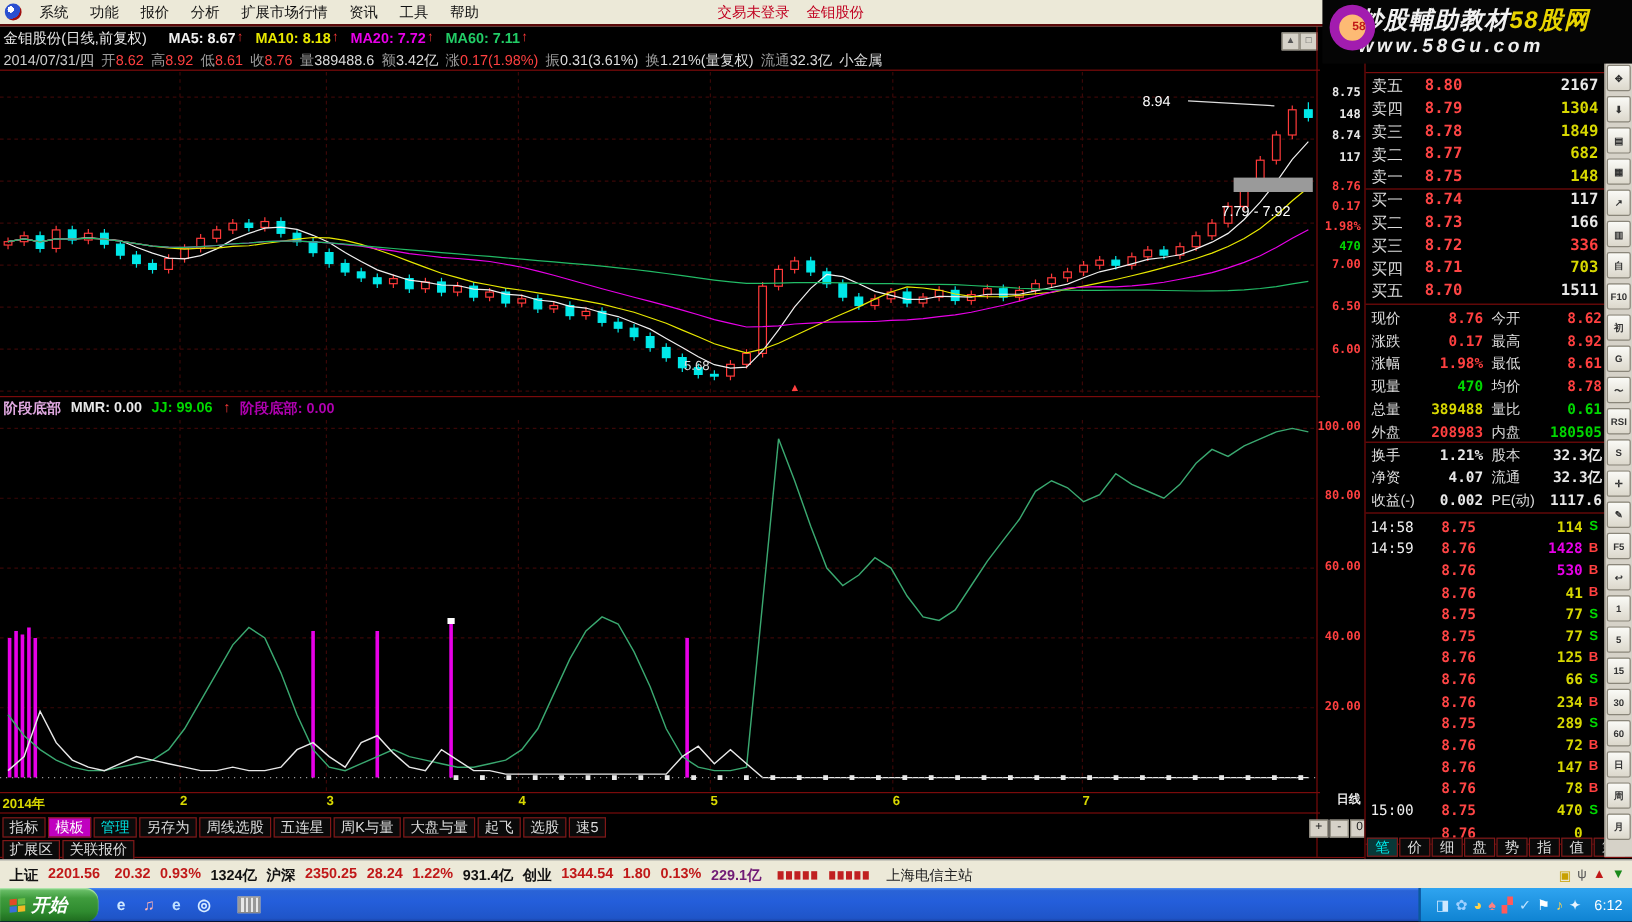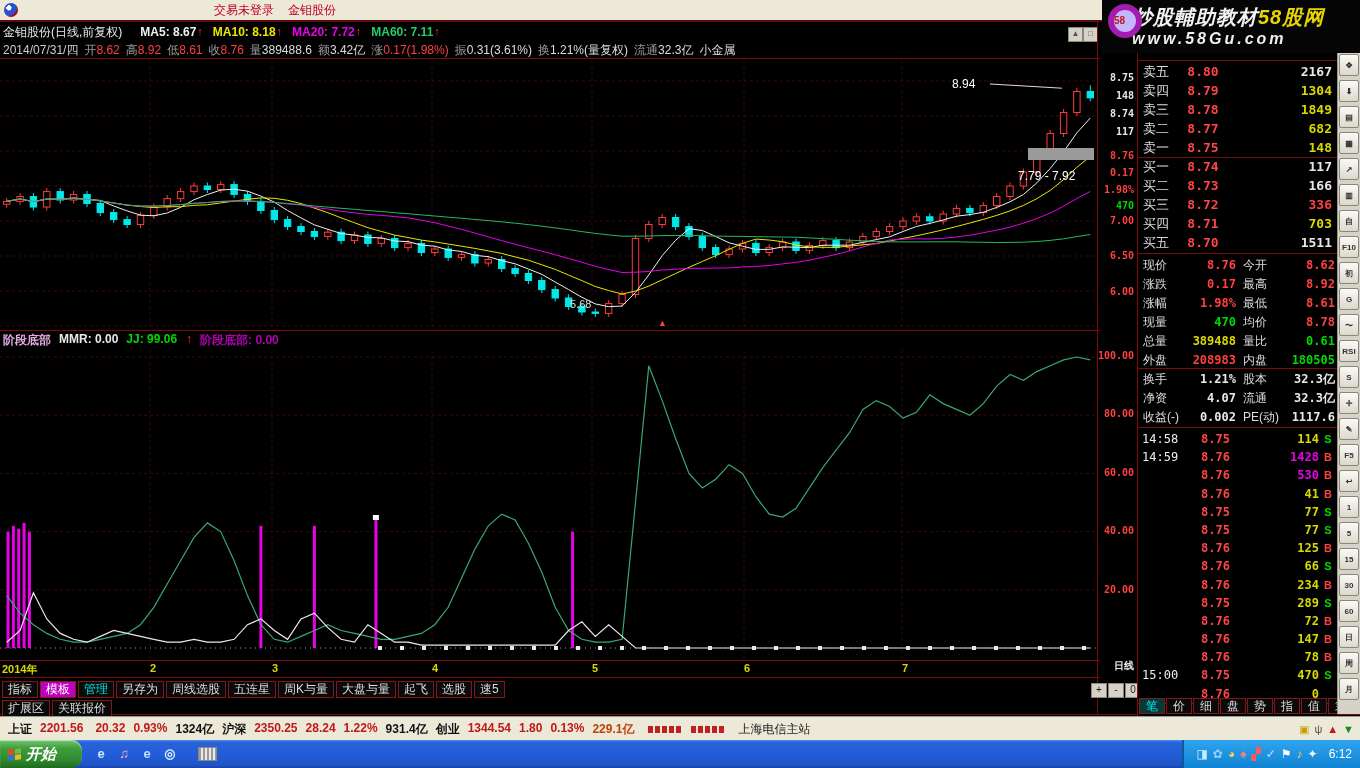--- a/index.html
+++ b/index.html
@@ -18,22 +18,22 @@
   .xpbtn{position:absolute;top:2px;height:16px;line-height:15px;padding:0 9px;font-size:12px;color:#7a1010;
          background:linear-gradient(#fdfdfb,#e3dfd0);border:1px solid #9a968a;border-radius:8px;}
 
   
   #logo{left:1102px;top:0;width:258px;height:53px;background:#050505;z-index:5;
         display:flex;flex-direction:column;justify-content:center;padding-left:30px;box-sizing:border-box;}
   #logo .l1{font-size:20px;font-weight:bold;font-style:italic;color:#f2f2f2;letter-spacing:1px;line-height:24px;white-space:nowrap;}
   #logo .l1 .yel{color:#e8d400;}
   #logo .l2{font-size:16px;font-weight:bold;font-style:italic;color:#eee;letter-spacing:3px;line-height:20px;}
   #logo-ball{position:absolute;left:6px;top:4px;width:22px;height:22px;border-radius:50%;
-             background:#c4b5fd;border:6px solid #a21caf;color:#c01818;font-size:10px;font-weight:bold;
-             text-align:left;line-height:22px;}
+             background:#fdba74;border:8px solid #a21caf;color:#c01818;font-size:10px;font-weight:bold;
+             text-align:right;line-height:22px;}
 
   
   #chart-header{left:3px;top:24px;height:16px;display:flex;align-items:center;white-space:nowrap;}
   #chart-title{color:#e8e8e8;font-size:12px;margin-right:8px;}
   .ma{font-size:12px;margin-left:10px;font-weight:bold;}
   .maarr{color:#ff3a3a;font-size:11px;margin-left:1px;}
   #winctl1,#winctl2{width:13px;height:13px;top:27px;background:#d6d2c8;border:1px solid #8a867a;
         color:#555;font-size:8px;text-align:center;line-height:12px;}
   #info-line{left:3px;top:42px;height:16px;display:flex;align-items:center;white-space:nowrap;}
   .iseg{font-size:12px;margin-right:6px;}
@@ -125,20 +125,30 @@
   #tray{margin-left:8px;height:28px;display:flex;align-items:center;padding:0 8px 0 12px;
         background:linear-gradient(#2fa4f0,#0f83d2);border-left:2px solid #0a5a9c;}
   .trayicon{font-size:12px;margin-right:5px;}
   #clock{color:#fff;font-size:12px;margin-left:6px;}
 </style>
 </head>
 <body>
 
 <div id="menubar" class="abs">
   <span id="appicon"></span>
+  <span id="menu-items" style="display:flex;">
+      <span class="mitem">系统</span>
+      <span class="mitem">功能</span>
+      <span class="mitem">报价</span>
+      <span class="mitem">分析</span>
+      <span class="mitem">扩展市场行情</span>
+      <span class="mitem">资讯</span>
+      <span class="mitem">工具</span>
+      <span class="mitem">帮助</span>
+    </span>
   <span id="trade-status">交易未登录</span>
   <span id="stock-name-menu">金钼股份</span>
 </div>
 <div class="abs xpbtn" style="left:1020px;">行情</div>
 <div class="abs xpbtn" style="left:1066px;">交易</div>
 
 <div id="logo" class="abs">
   <div id="logo-ball">58</div>
   <div class="l1"><span>炒股輔助教材</span><span class="yel">58股网</span></div>
   <div class="l2">www.58Gu.com</div>
@@ -752,21 +762,21 @@
       <span class="sseg" style="color: rgb(17, 17, 17);">1324亿</span>
       <span class="sseg" style="color: rgb(17, 17, 17);">沪深</span>
       <span class="sseg" style="color: rgb(192, 24, 24);">2350.25</span>
       <span class="sseg" style="color: rgb(192, 24, 24);">28.24</span>
       <span class="sseg" style="color: rgb(192, 24, 24);">1.22%</span>
       <span class="sseg" style="color: rgb(17, 17, 17);">931.4亿</span>
       <span class="sseg" style="color: rgb(17, 17, 17);">创业</span>
       <span class="sseg" style="color: rgb(192, 24, 24);">1344.54</span>
       <span class="sseg" style="color: rgb(192, 24, 24);">1.80</span>
       <span class="sseg" style="color: rgb(192, 24, 24);">0.13%</span>
-      <span class="sseg" style="color: #c2410c;">229.1亿</span>
+      <span class="sseg" style="color: #701a75;">229.1亿</span>
     </span>
   <span id="net-bars">
       <i></i>
       <i></i>
       <i></i>
       <i></i>
       <i></i>
       <i class="gap"></i>
       <i></i>
       <i></i>

